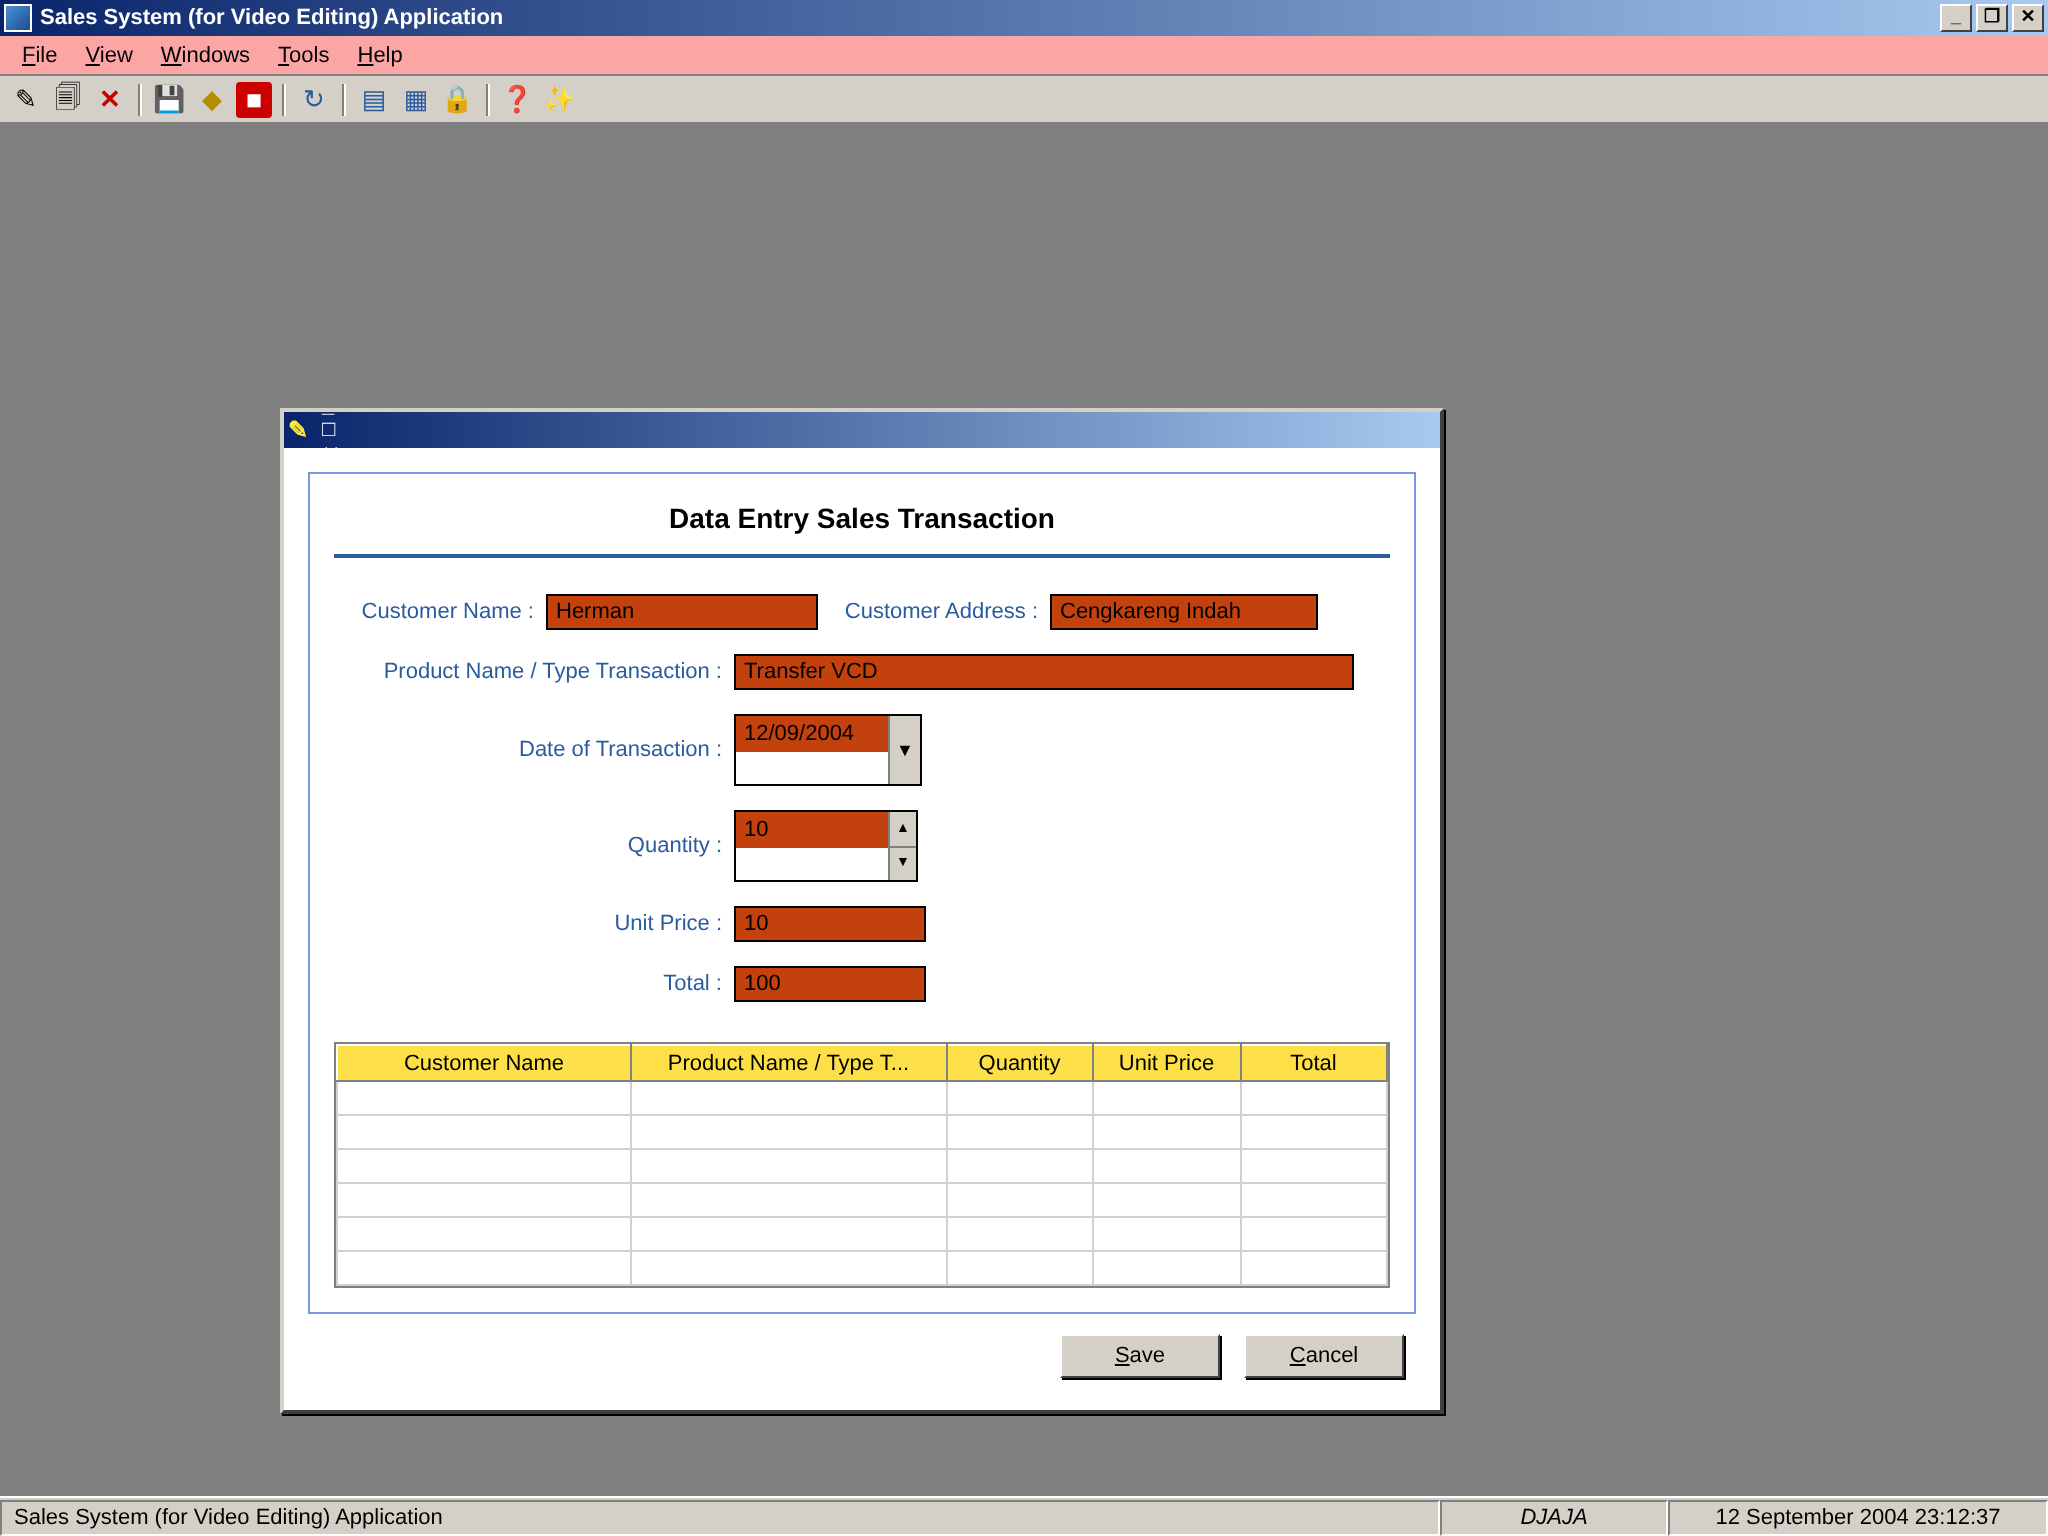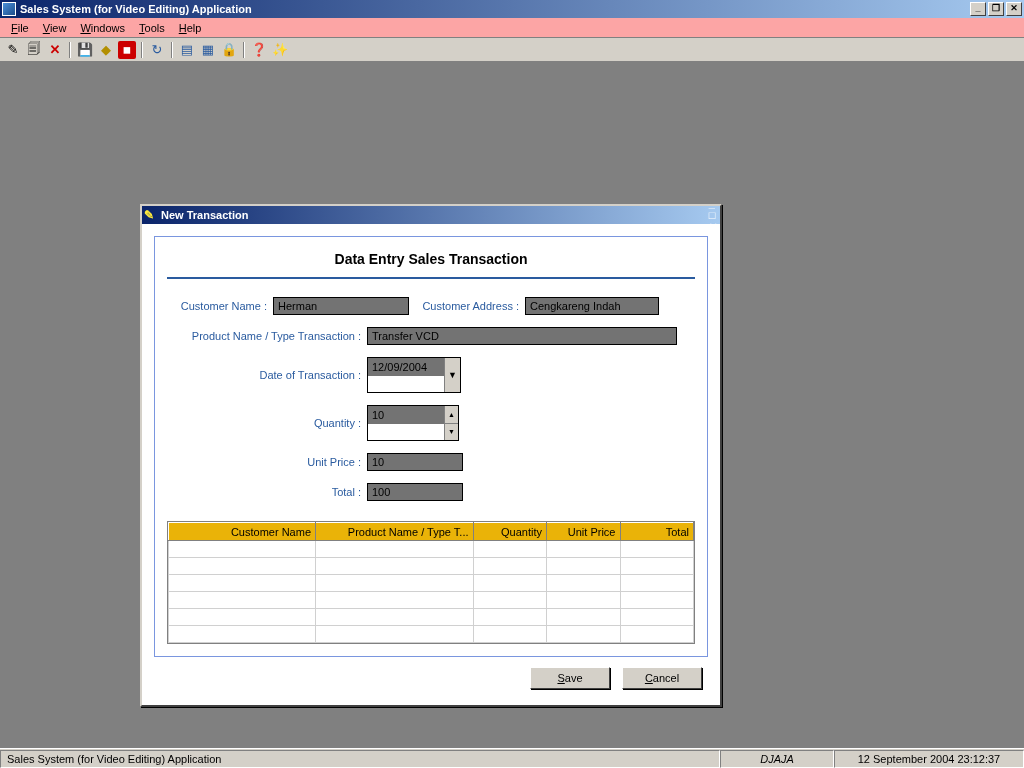--- a/index.html
+++ b/index.html
@@ -139,21 +139,21 @@
     margin-bottom: 12px;
   }
   .form-label {
     color: #2a5b9f;
     text-align: right;
     padding-right: 6px;
   }
   .label-w1 { width: 200px; }
   .txt {
     border: 1px solid #000;
-    background: #737373;
+    background: #c2410c;
     height: 18px;
     padding: 1px 4px;
     font-family: inherit;
     font-size: 11px;
   }
   .txt-name { width: 136px; }
   .txt-addr { width: 134px; }
   .txt-product { width: 310px; }
   .txt-date { width: 76px; }
   .txt-qty { width: 76px; }
@@ -191,25 +191,25 @@
   .grid {
     border: 1px solid #808080;
     margin-top: 20px;
   }
   .grid table {
     width: 100%;
     border-collapse: collapse;
     table-layout: fixed;
   }
   .grid th {
-    background: #eab308;
+    background: #fde047;
     border: 1px solid #808080;
     border-top-color:#fff; border-left-color:#fff;
     font-weight: normal;
-    text-align: right;
+    text-align: center;
     padding: 2px 4px;
     height: 18px;
     overflow: hidden;
     white-space: nowrap;
   }
   .grid td {
     border: 1px solid #d0d0d0;
     height: 17px;
   }
   .col-cust { width: 140px; }
@@ -299,21 +299,20 @@
   <div class="tsep"></div>
   <div class="tbtn" style="color:#2a5b9f">❓</div>
   <div class="tbtn">✨</div>
 </div>
 
 <div class="workspace">
 
   <div class="dialog">
     <div class="dlg-titlebar">
       <div class="dlg-icon">✎</div>
-      <div class="dlg-title">New Transaction</div>
       <div class="win-controls">
         <div class="win-btn">_</div>
         <div class="win-btn">□</div>
         <div class="win-btn">✕</div>
       </div>
     </div>
 
     <div class="dlg-body">
       <div class="form-panel">
         <div class="form-title">Data Entry Sales Transaction</div>

